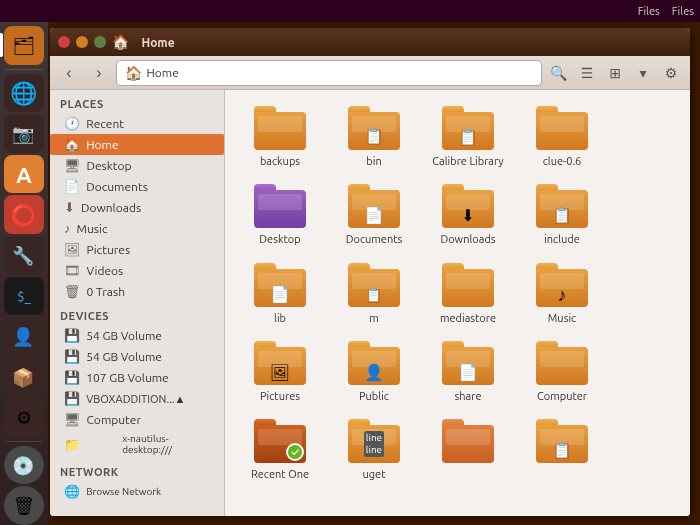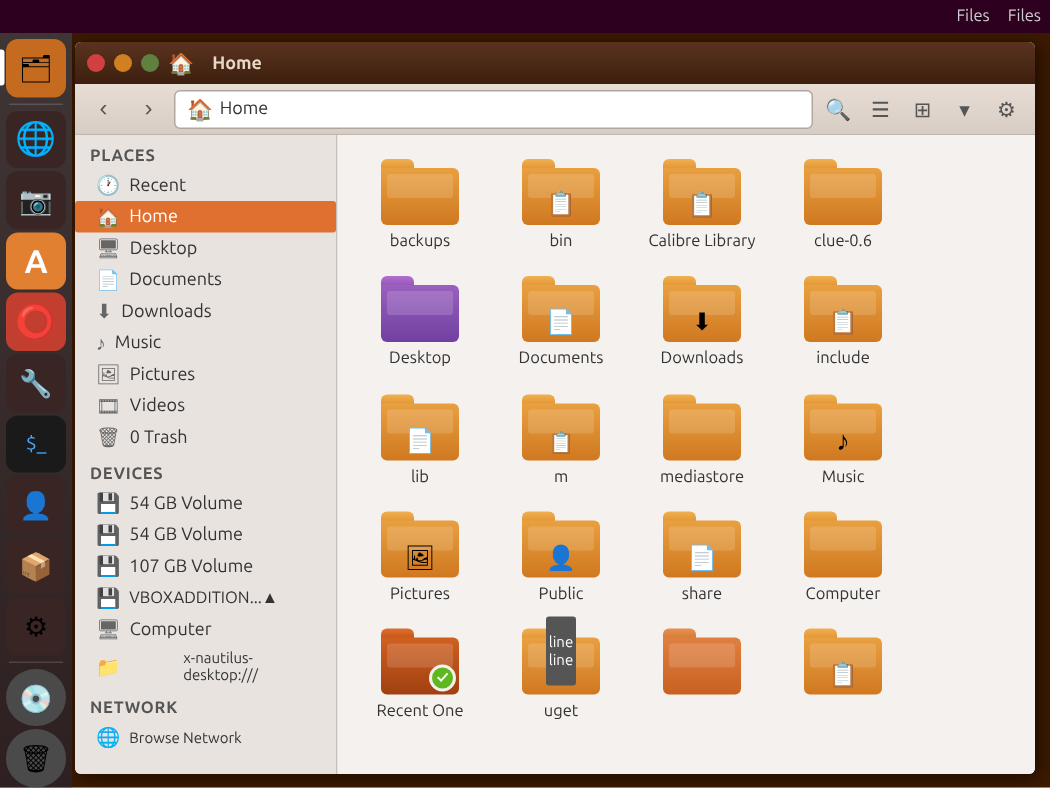--- a/index.html
+++ b/index.html
@@ -646,21 +646,21 @@
           <div class="check-badge">✓</div>
         </div>
         <span class="file-name">Recent One</span>
       </div>
 
       <div class="file-item">
         <div class="folder-icon">
           <div class="folder-tab"></div>
           <div class="folder-body"></div>
           <div class="folder-shine"></div>
-          <span class="folder-overlay" style="font-size:10px;bottom:6px;color:#fff;background:#555;padding:11px 2px;border-radius:2px;line-height:1.2;">line<br>line</span>
+          <span class="folder-overlay" style="font-size:10px;bottom:6px;color:#fff;background:#555;padding:1px 2px;border-radius:2px;line-height:1.2;">line<br>line</span>
         </div>
         <span class="file-name">uget</span>
       </div>
 
       <div class="file-item">
         <div class="folder-icon">
           <div class="folder-tab" style="background:linear-gradient(180deg,#e89050,#d07830);"></div>
           <div class="folder-body" style="background:linear-gradient(180deg,#e08040,#c86020);"></div>
           <div class="folder-shine"></div>
         </div>

